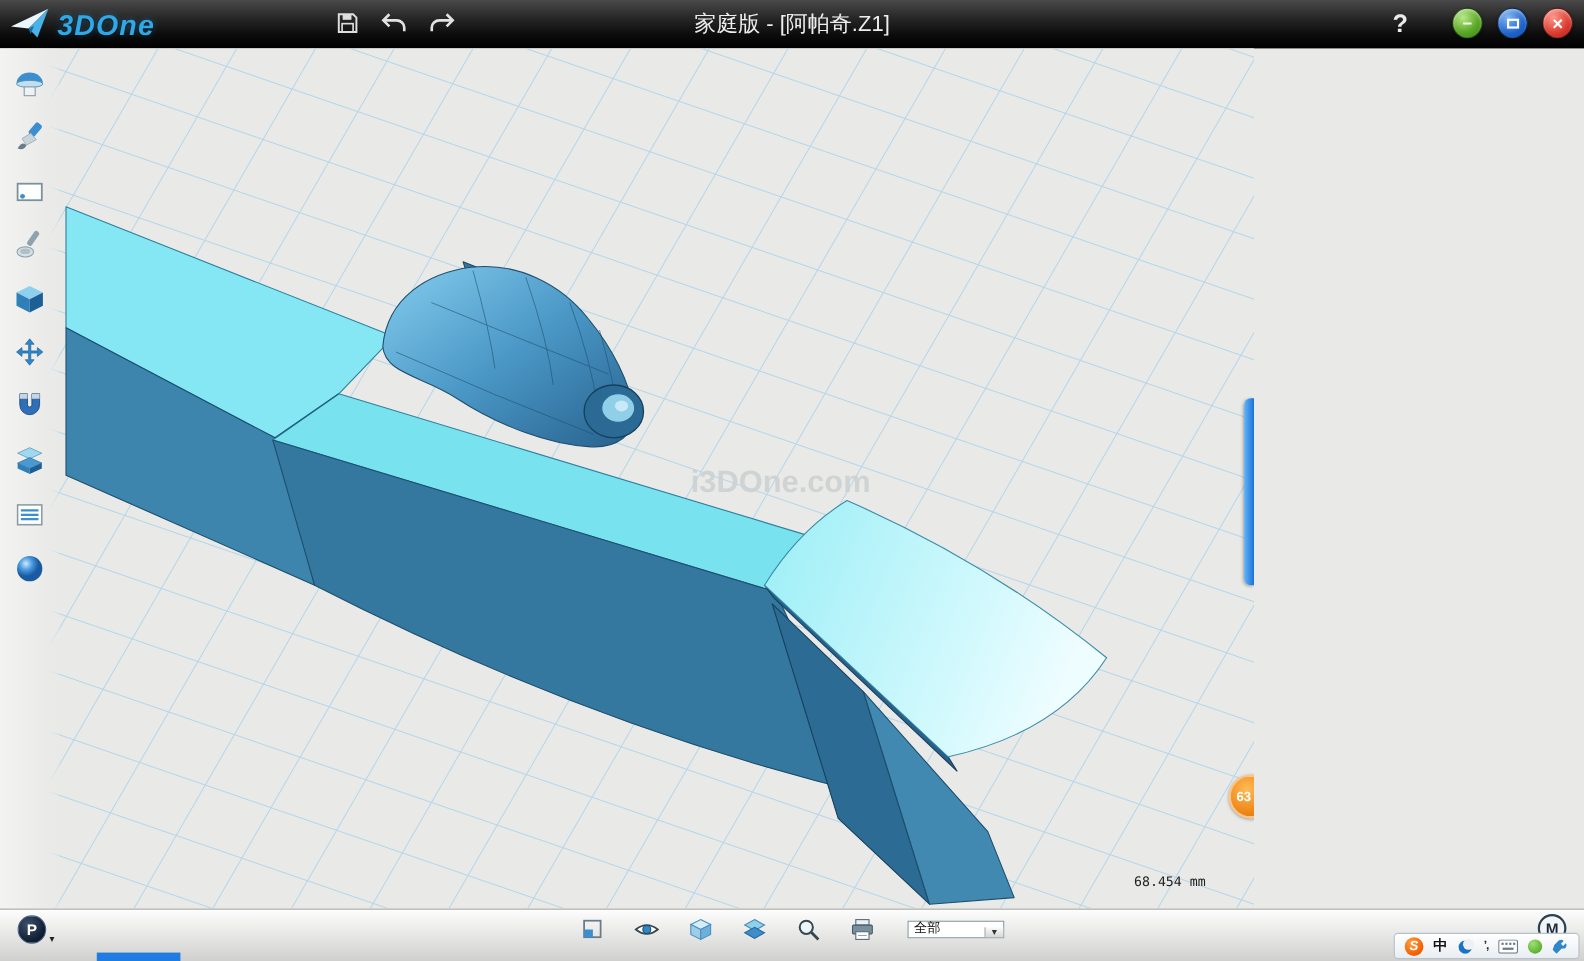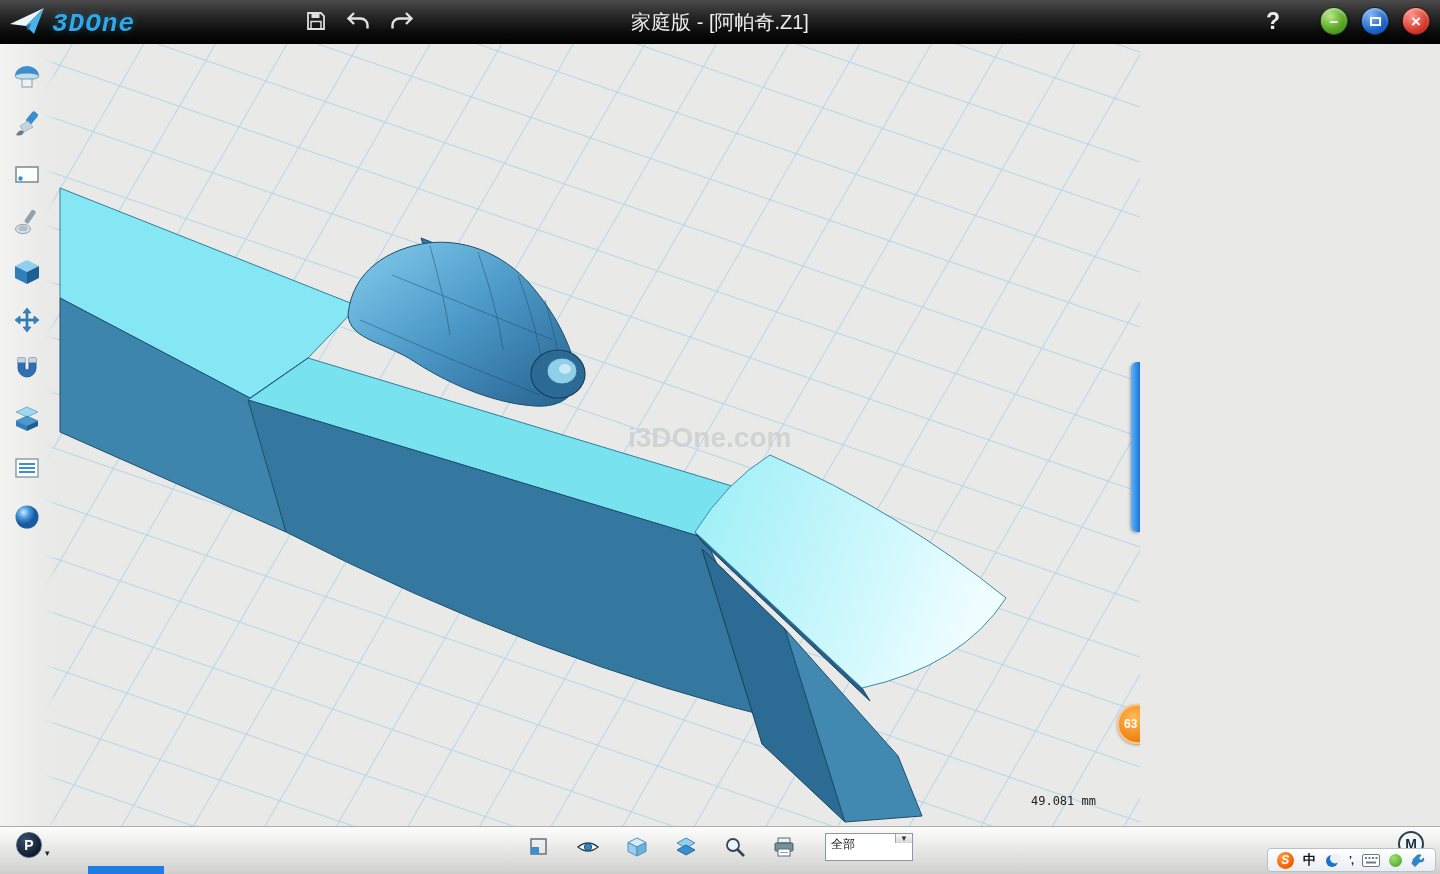--- a/index.html
+++ b/index.html
@@ -1,20 +1,20 @@
 <!DOCTYPE html>
 <html><head>
 <meta charset="utf-8">
 <style>
   * { margin:0; padding:0; box-sizing:border-box; }
   html,body { width:1440px; height:874px; overflow:hidden; font-family:"Liberation Sans",sans-serif; background:#e9e9e7; }
 
   
   .titlebar { position:relative; height:44px; background:linear-gradient(#4a4a4a,#262626 38%,#0c0c0c 72%,#000); }
-  .logo { position:absolute; left:8px; top:4px; display:flex; align-items:center; gap:4px;font-family:Liberation Mono, monospace; }
+  .logo { position:absolute; left:8px; top:4px; display:flex; align-items:center; gap:4px; }
   .logo-text { font-size:26px; font-weight:bold; font-style:italic; color:#2fa8e8;
                text-shadow:0 1px 2px rgba(0,0,0,.8), 0 0 6px rgba(60,170,230,.4); letter-spacing:1px; }
   .file-tools { position:absolute; left:305px; top:0; height:44px; display:flex; align-items:center; gap:18px; }
   .tb-btn { background:none; border:none; cursor:pointer; display:flex; align-items:center; }
   .tb-title { position:absolute; left:50%; top:50%; transform:translate(-50%,-50%); color:#ededed; font-size:20px; white-space:nowrap; }
   .help-btn { position:absolute; right:160px; top:8px; color:#ececec; font-size:23px; font-weight:bold; background:none; border:none; cursor:pointer; }
   .win-btns { position:absolute; right:10px; top:7px; display:flex; gap:13px; }
   .wbtn { width:28px; height:28px; border-radius:50%; border:1px solid rgba(0,0,0,.6); color:#fff; font-weight:bold;
           display:flex; align-items:center; justify-content:center; cursor:pointer; font-size:15px; line-height:1;
           box-shadow:inset 0 2px 3px rgba(255,255,255,.45), 0 1px 2px rgba(0,0,0,.6); }
@@ -45,21 +45,21 @@
   
   .bottombar { position:relative; height:48px; background:linear-gradient(#fdfdfd,#e4e4e2 55%,#cfcfcd); border-top:1px solid #adadab; }
   .p-group { position:absolute; left:16px; top:5px; display:flex; align-items:flex-end; gap:3px; }
   .pm-btn { width:26px; height:26px; border-radius:50%; display:flex; align-items:center; justify-content:center;
             font-weight:bold; font-size:14px; cursor:pointer; }
   .p-btn { background:radial-gradient(circle at 35% 30%, #3c506c, #0e1c30 70%); color:#fff; border:1.5px solid #46607f; }
   .m-btn { position:absolute; right:16px; top:4px; background:#f3f6f8; border:2px solid #2c3e50; color:#1c2c3c; }
   .p-caret { font-size:9px; color:#222; line-height:10px; cursor:pointer; }
   .center-tools { position:absolute; left:50%; top:6px; transform:translateX(-50%); display:flex; align-items:center; gap:25px; }
   .ct-btn { width:24px; height:24px; border:none; background:transparent; cursor:pointer; padding:0; border-radius:3px; }
-  .combo { width:88px; height:28px; background:#fff; border:1px solid #8a9aa4; display:flex; align-items:flex-start; margin-left:4px; cursor:pointer; }
+  .combo { width:88px; height:16px; background:#fff; border:1px solid #8a9aa4; display:flex; align-items:flex-end; margin-left:4px; cursor:pointer; }
   .combo-value { flex:1; font-size:12px; padding:2px 0 0 5px; color:#111; }
   .combo-btn { width:17px; background:linear-gradient(#fafafa,#d6d6d6); border-left:1px solid #9aa8b0;
                font-size:8px; color:#333; display:flex; align-items:center; justify-content:center; }
 
   .ime { position:absolute; right:4px; bottom:2px; height:24px; background:linear-gradient(#ffffff,#e9edf2);
          border:1px solid #b8c2cc; border-radius:4px; display:flex; align-items:center; gap:9px; padding:0 9px; z-index:5; }
   .sogou { width:17px; height:17px; border-radius:50%; color:#fff; font-weight:bold; font-style:italic; font-size:12px;
            display:flex; align-items:center; justify-content:center; cursor:pointer;
            background:radial-gradient(circle at 35% 30%, #ff9d3c, #f25d00 70%); }
   .ime-lang { font-size:13px; font-weight:bold; color:#111; cursor:pointer; }
@@ -280,21 +280,21 @@
               <stop offset="0.5" stop-color="#4a9ae0"></stop>
               <stop offset="1" stop-color="#1a5aa0"></stop>
             </radialGradient>
           </defs>
           <circle cx="15" cy="15" r="11.5" fill="url(#sgrad)"></circle>
         </svg>
       </span>
     </button>
   </div>
 
-  <span class="measure">49.081 mm</span>
+  <span class="measure">68.454 mm</span>
 
   <div class="right-tab"></div>
 
   <div class="badge">63</div>
 </div>
 
 <div class="bottombar">
 
   <div class="p-group">
     <button class="pm-btn p-btn">P</button>

